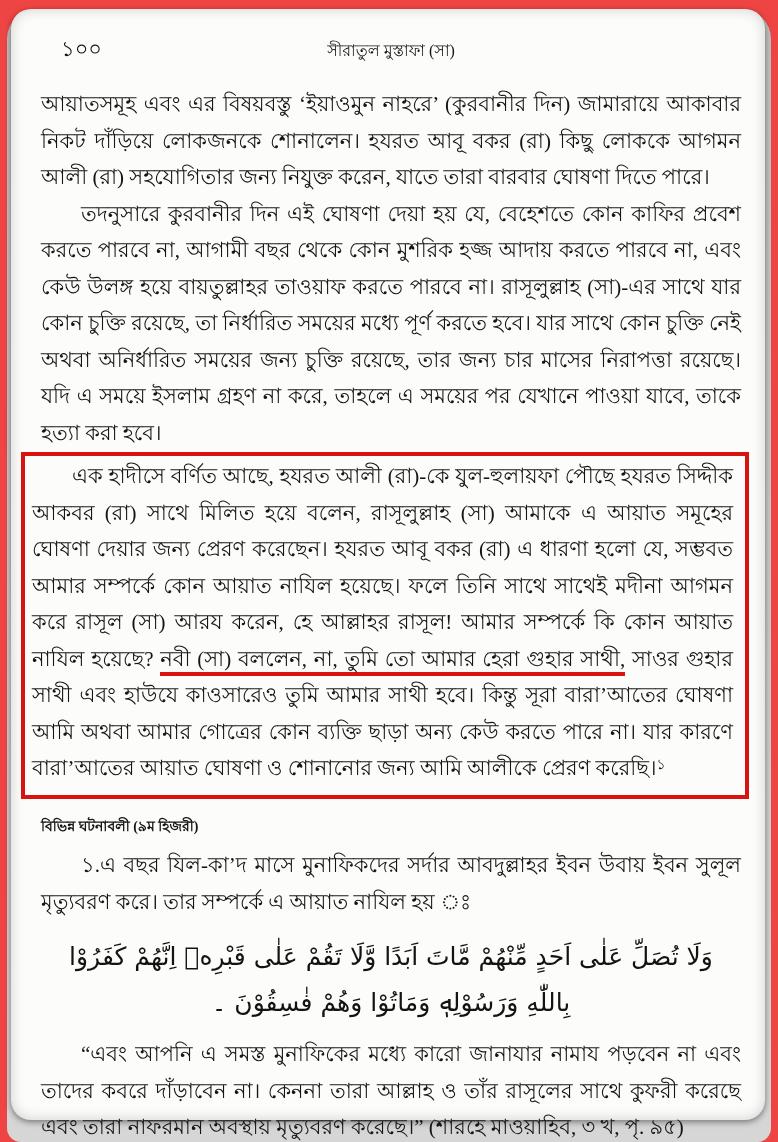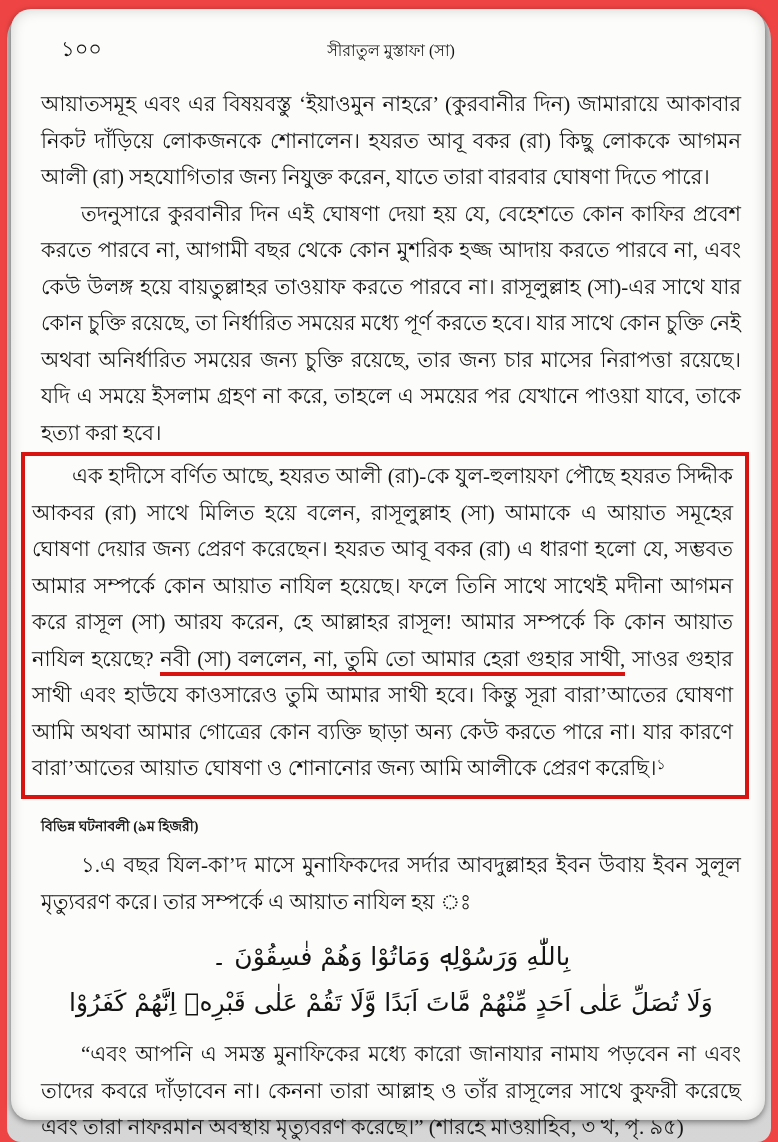--- a/index.html
+++ b/index.html
@@ -49,21 +49,21 @@
 
       <div class="redbox">
         <p class="para indent"><span>এক হাদীসে বর্ণিত আছে, হযরত আলী (রা)-কে যুল-হুলায়ফা পৌছে হযরত সিদ্দীক আকবর (রা) সাথে মিলিত হয়ে বলেন, রাসূলুল্লাহ (সা) আমাকে এ আয়াত সমূহের ঘোষণা দেয়ার জন্য প্রেরণ করেছেন। হযরত আবূ বকর (রা) এ ধারণা হলো যে, সম্ভবত আমার সম্পর্কে কোন আয়াত নাযিল হয়েছে। ফলে তিনি সাথে সাথেই মদীনা আগমন করে রাসূল (সা) আরয করেন, হে আল্লাহর রাসূল! আমার সম্পর্কে কি কোন আয়াত নাযিল হয়েছে? </span><span class="red-underline">নবী (সা) বললেন, না, তুমি তো আমার হেরা গুহার সাথী,</span><span> সাওর গুহার সাথী এবং হাউযে কাওসারেও তুমি আমার সাথী হবে। কিন্তু সূরা বারা’আতের ঘোষণা আমি অথবা আমার গোত্রের কোন ব্যক্তি ছাড়া অন্য কেউ করতে পারে না। যার কারণে বারা’আতের আয়াত ঘোষণা ও শোনানোর জন্য আমি আলীকে প্রেরণ করেছি।</span><sup class="fnref">১</sup></p>
       </div>
 
       <div class="section-heading">বিভিন্ন ঘটনাবলী (৯ম হিজরী)</div>
 
       <p class="para indent">১.এ বছর যিল-কা’দ মাসে মুনাফিকদের সর্দার আবদুল্লাহর ইবন উবায় ইবন সুলূল মৃত্যুবরণ করে। তার সম্পর্কে এ আয়াত নাযিল হয় ঃ</p>
 
       <div class="arabic">
+        <div>وَلَا تُصَلِّ عَلٰى اَحَدٍ مِّنْهُمْ مَّاتَ اَبَدًا وَّلَا تَقُمْ عَلٰى قَبْرِهٖ اِنَّهُمْ كَفَرُوْا</div>
         <div>بِاللّٰهِ وَرَسُوْلِهٖ وَمَاتُوْا وَهُمْ فٰسِقُوْنَ ۔</div>
-        <div>وَلَا تُصَلِّ عَلٰى اَحَدٍ مِّنْهُمْ مَّاتَ اَبَدًا وَّلَا تَقُمْ عَلٰى قَبْرِهٖ اِنَّهُمْ كَفَرُوْا</div>
       </div>
 
       <p class="para indent">“এবং আপনি এ সমস্ত মুনাফিকের মধ্যে কারো জানাযার নামায পড়বেন না এবং তাদের কবরে দাঁড়াবেন না। কেননা তারা আল্লাহ ও তাঁর রাসূলের সাথে কুফরী করেছে এবং তারা নাফরমান অবস্থায় মৃত্যুবরণ করেছে।” (শারহে মাওয়াহিব, ৩ খ, পৃ. ৯৫)</p>
 
     </div>
   </div>
 </div>
 
 </body></html>

